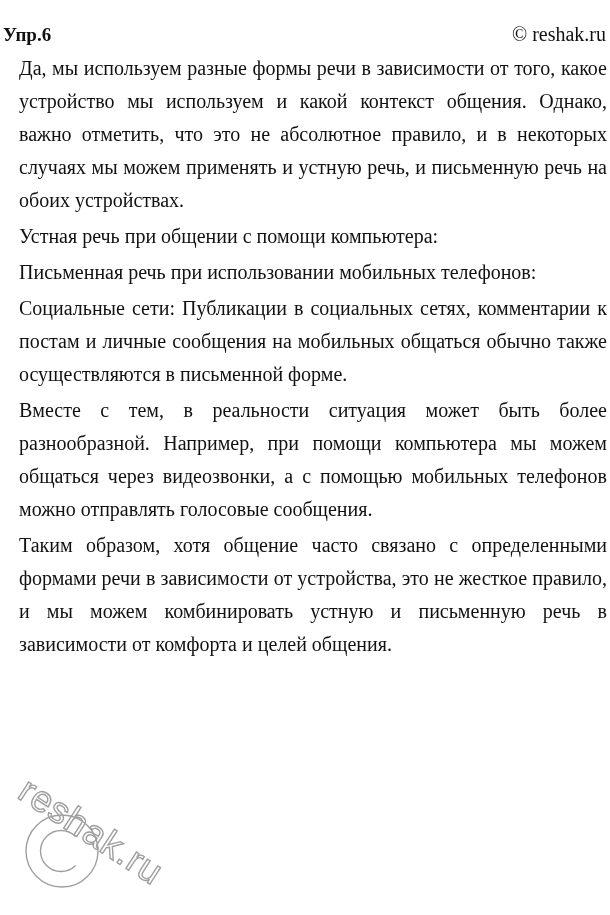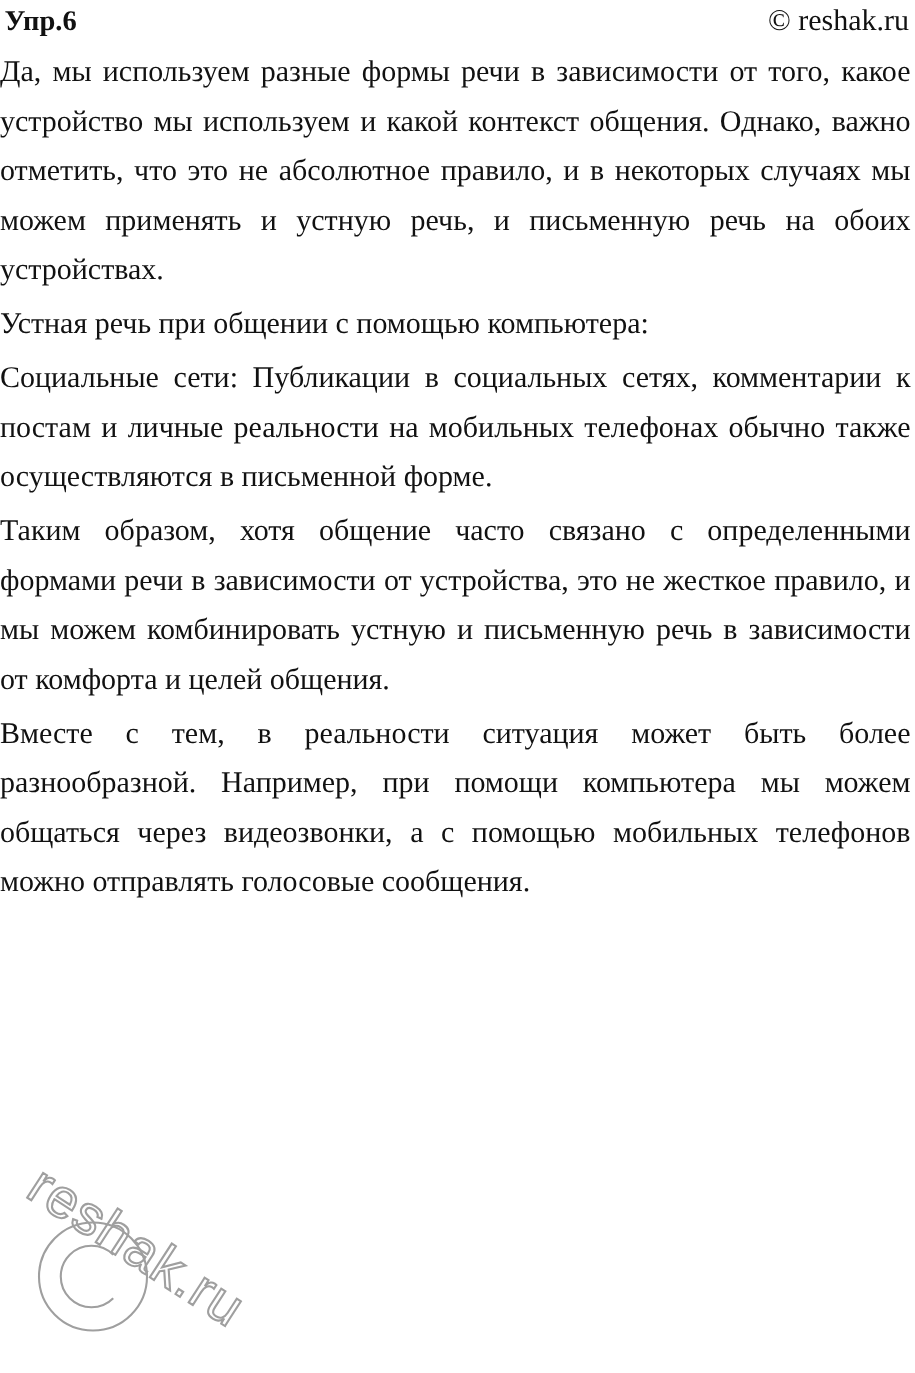--- a/index.html
+++ b/index.html
@@ -18,39 +18,39 @@
   .page {
     position: relative;
     width: 610px;
     height: 915px;
     background: #ffffff;
   }
   .header {
     display: flex;
     justify-content: space-between;
     align-items: baseline;
-    padding: 2px 4px 0 3px;
+    padding: 22px 4px 0 3px;
     position: relative;
     z-index: 2;
     gap: 28px;
   }
   .exercise-label {
     font-weight: bold;
     font-size: 19px;
     line-height: 24px;
   }
   .copyright-label {
     font-size: 20px;
     line-height: 24px;
   }
   .content {
     position: relative;
     z-index: 1;
     margin-top: 5px;
-    padding: 0 3px 0 0;
+    padding: 0 3px 0 19px;
     font-size: 20px;
     line-height: 33px;
     text-align: justify;
   }
   .content p {
     margin: 0 0 3px 0;
   }
   .watermark {
     position: absolute;
     left: 0;
@@ -74,19 +74,20 @@
     </g>
   </svg>
 
   <div class="header">
     <span class="exercise-label">Упр.6</span>
     <span class="copyright-label">© reshak.ru</span>
   </div>
 
   <div class="content">
     <p>Да, мы используем разные формы речи в зависимости от того, какое устройство мы используем и какой контекст общения. Однако, важно отметить, что это не абсолютное правило, и в некоторых случаях мы можем применять и устную речь, и письменную речь на обоих устройствах.</p>
-    <p>Устная речь при общении с помощью компьютера:</p>
-    <p>Социальные сети: Публикации в социальных сетях, комментарии к постам и личные реальности на мобильных телефонах обычно также осуществляются в письменной форме.</p>
+    <p>Устная речь при общении с помощи компьютера:</p>
+    <p>Письменная речь при использовании мобильных телефонов:</p>
+    <p>Социальные сети: Публикации в социальных сетях, комментарии к постам и личные сообщения на мобильных общаться обычно также осуществляются в письменной форме.</p>
+    <p>Вместе с тем, в реальности ситуация может быть более разнообразной. Например, при помощи компьютера мы можем общаться через видеозвонки, а с помощью мобильных телефонов можно отправлять голосовые сообщения.</p>
     <p>Таким образом, хотя общение часто связано с определенными формами речи в зависимости от устройства, это не жесткое правило, и мы можем комбинировать устную и письменную речь в зависимости от комфорта и целей общения.</p>
-    <p>Вместе с тем, в реальности ситуация может быть более разнообразной. Например, при помощи компьютера мы можем общаться через видеозвонки, а с помощью мобильных телефонов можно отправлять голосовые сообщения.</p>
   </div>
 
 </div>
 
 </body></html>

